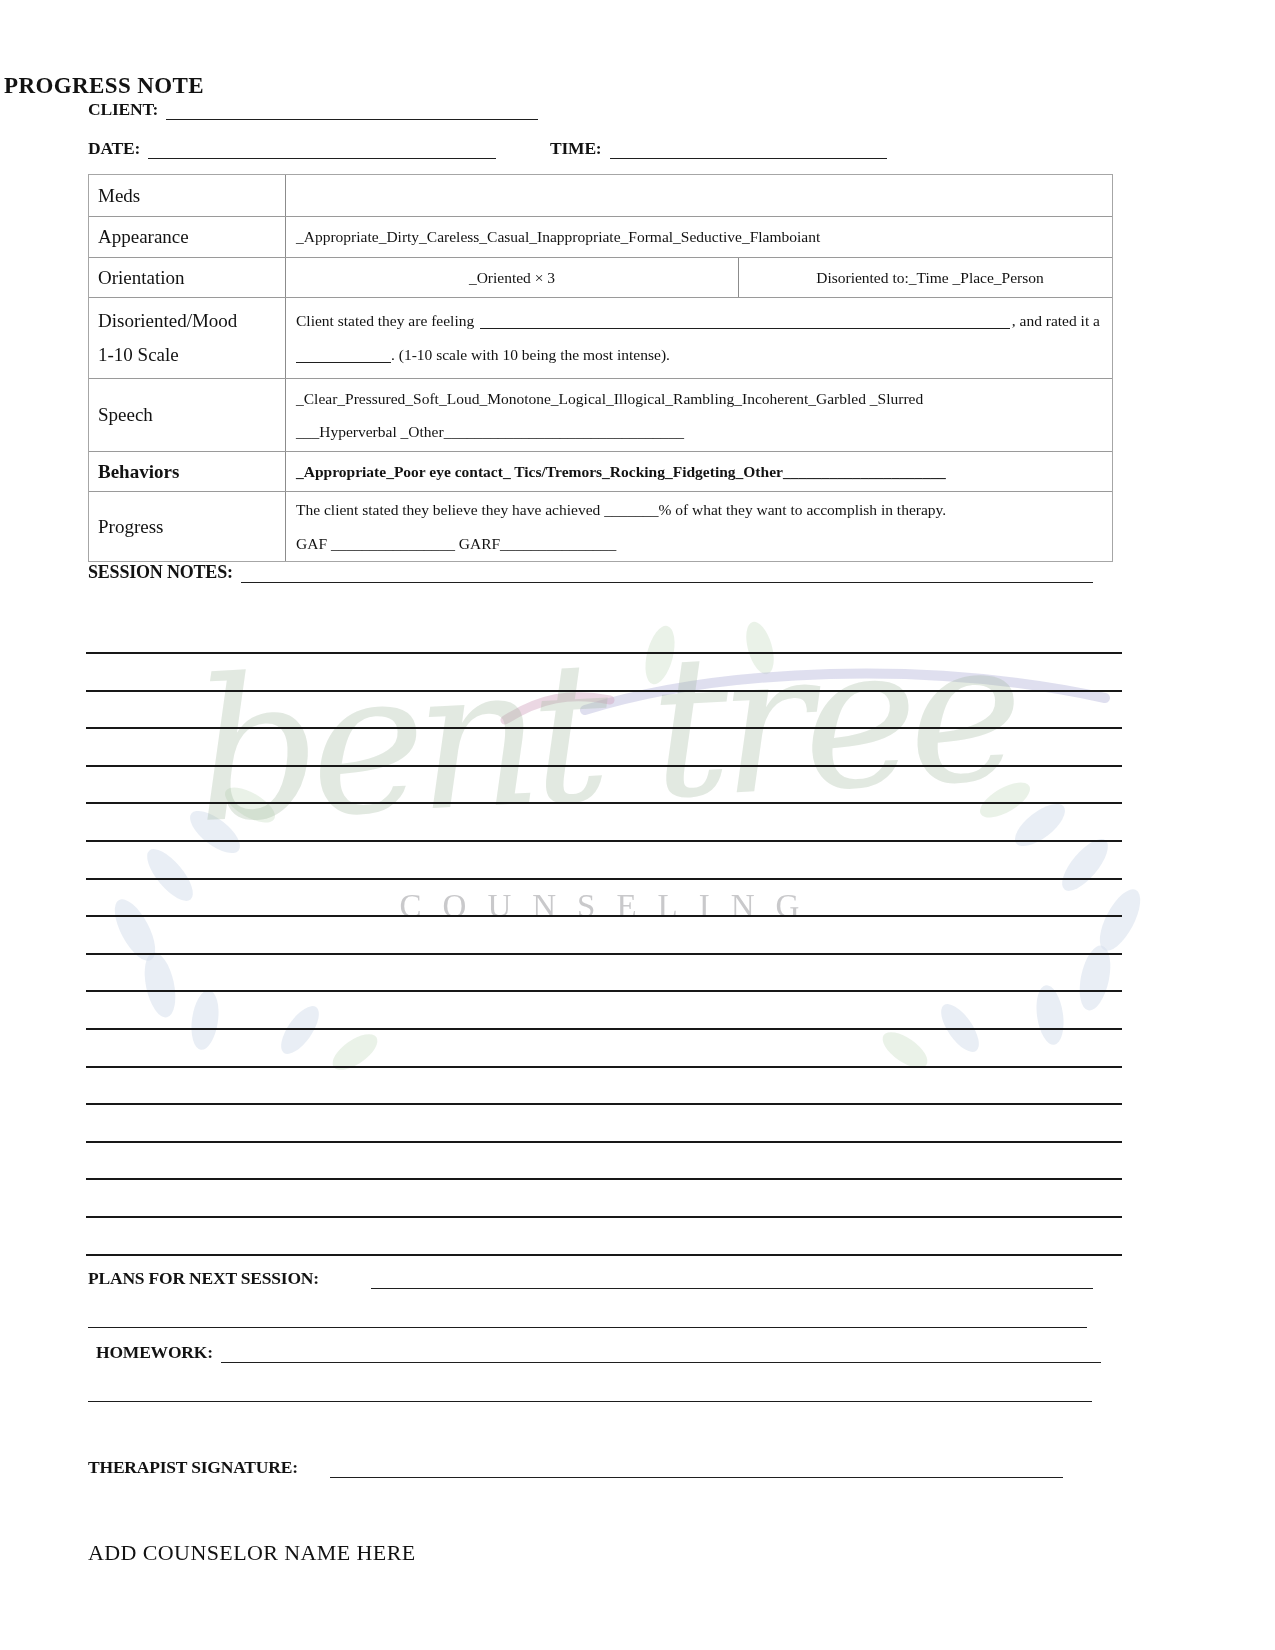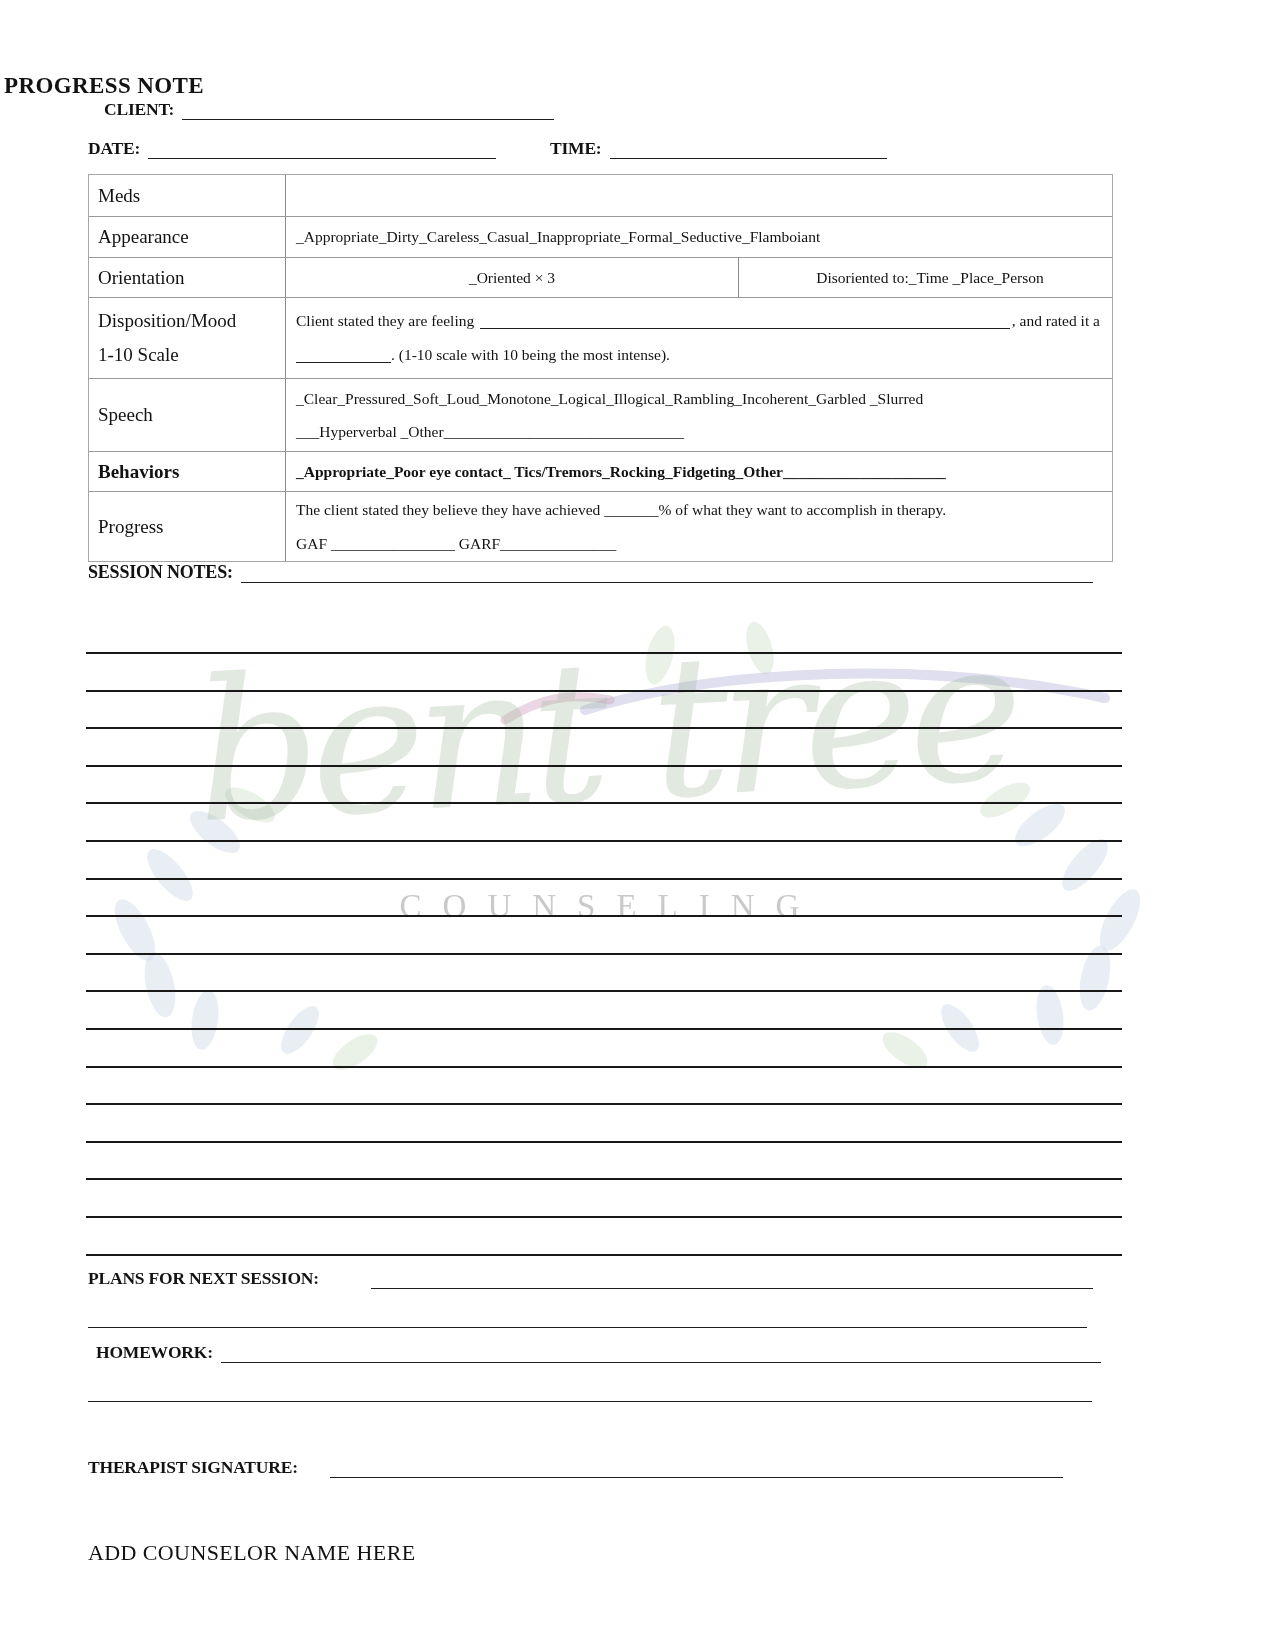--- a/index.html
+++ b/index.html
@@ -115,21 +115,21 @@
       <div class="rule" style="top: 1140.8px;"></div>
       <div class="rule" style="top: 1178.4px;"></div>
       <div class="rule" style="top: 1216px;"></div>
       <div class="rule" style="top: 1253.6px;"></div>
     </div>
   <div class="xline" style="left:88px; top:1327px; width:999px;"></div>
   <div class="xline" style="left:88px; top:1401px; width:1004px;"></div>
 
   <div class="z2 title">PROGRESS NOTE</div>
 
-  <div class="z2 hdr-row" style="left:104px; top:99px; width:470px;">
+  <div class="z2 hdr-row" style="left:88px; top:99px; width:470px;">
     <span class="blbl">CLIENT:</span>
     <span class="blank" style="width:372px;"></span>
   </div>
   <div class="z2 hdr-row" style="left:88px; top:138px; width:420px;">
     <span class="blbl">DATE:</span>
     <span class="blank" style="width:348px;"></span>
   </div>
   <div class="z2 hdr-row" style="left:550px; top:138px; width:350px;">
     <span class="blbl">TIME:</span>
     <span class="blank" style="width:277px;"></span>
@@ -150,21 +150,21 @@
     <div class="trow" style="height:40px;">
       <div class="tc1">Orientation</div>
       <div class="subcells">
         <div class="subcell left">_Oriented × 3</div>
         <div class="subcell right">Disoriented to:_Time _Place_Person</div>
       </div>
     </div>
 
     <div class="trow" style="height:81px;">
       <div class="tc1">
-        <div class="cline">Disposition/Mood</div>
+        <div class="cline">Disoriented/Mood</div>
         <div class="cline" style="margin-top:10px;">1-10 Scale</div>
       </div>
       <div class="tc2 gap6">
         <div class="flexline">
           <span>Client stated they are feeling</span>
           <span class="fillblank"></span>
           <span>, and rated it a</span>
         </div>
         <div class="flexline">
           <span class="blank" style="width:95px; margin-left:0;"></span>

